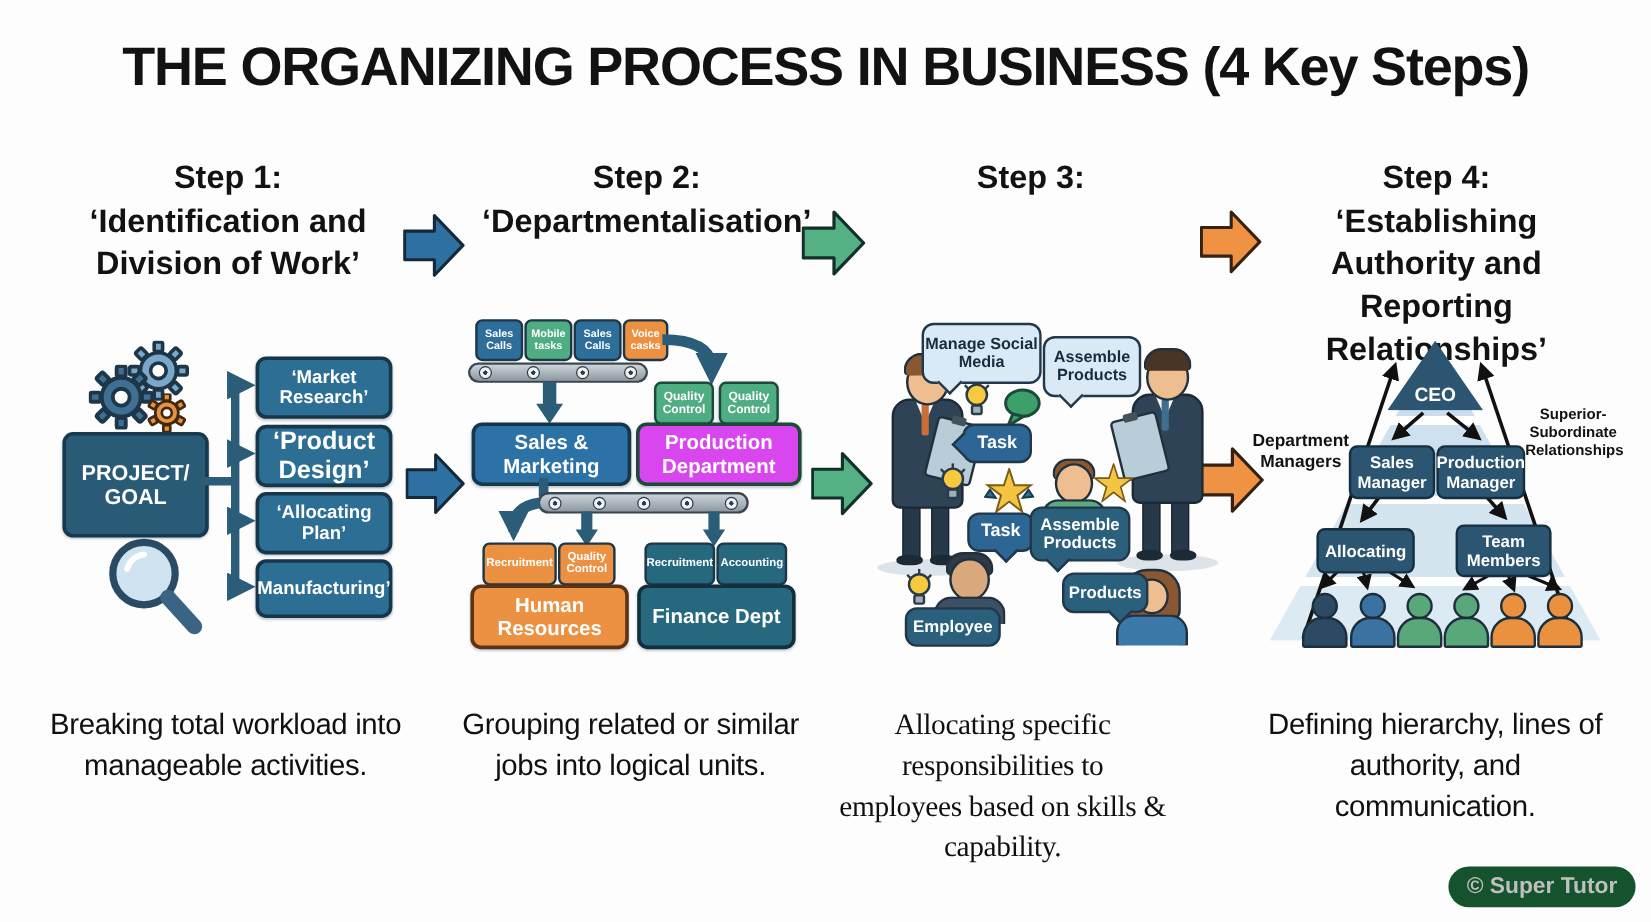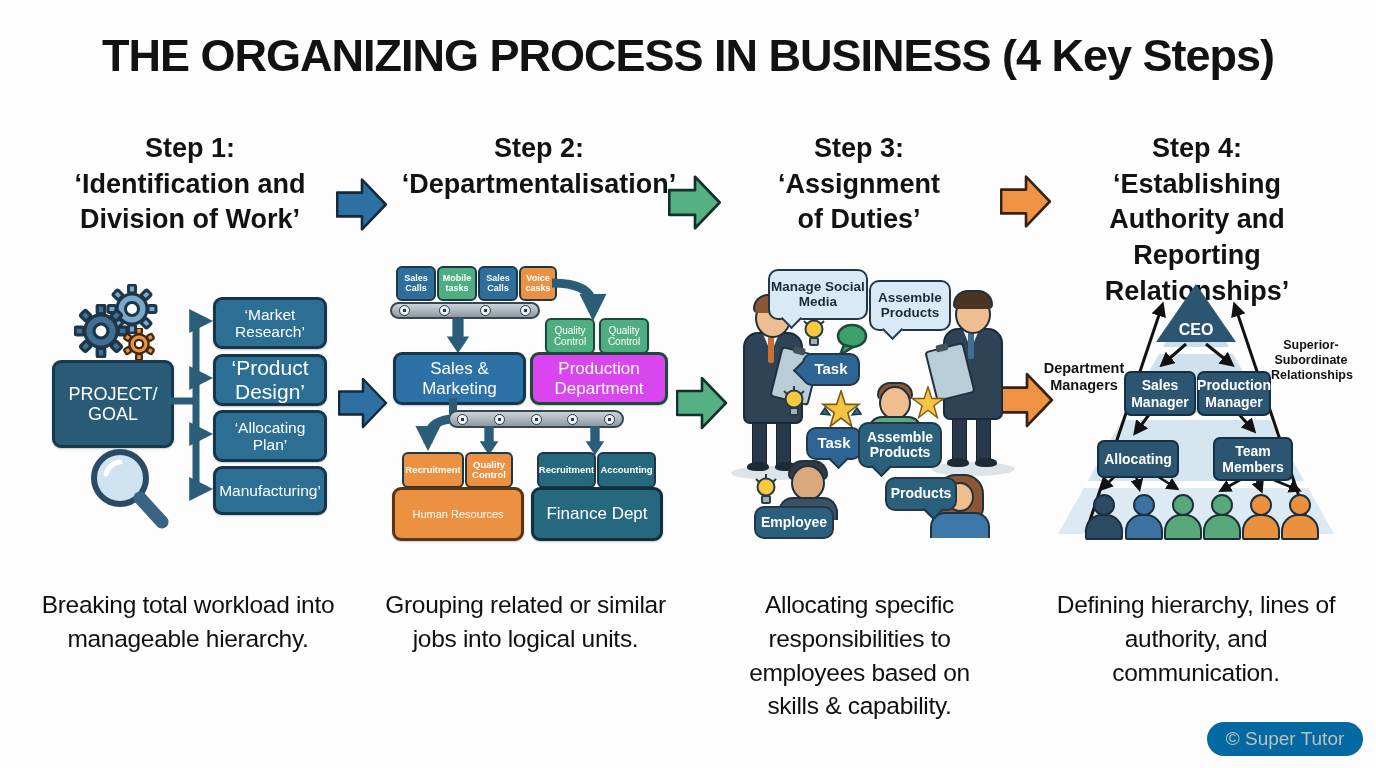--- a/index.html
+++ b/index.html
@@ -5,21 +5,21 @@
   html,body{margin:0;padding:0;background:#fdfdfd;}
   body{font-family:"Liberation Sans","DejaVu Sans",sans-serif;color:#121212;}
   .stage{position:relative;width:1376px;height:768px;background:#fdfdfd;overflow:hidden;}
   .abs{position:absolute;}
 
   .title{left:0;top:30px;width:1376px;font-size:45px;font-weight:bold;letter-spacing:-1px;text-align:center;}
 
   .step-head{font-weight:bold;font-size:27px;line-height:1.32;text-align:center;}
 
   
-  .box{border-radius:9px;border:3px solid #16364a;color:#fff;font-weight:normal;
+  .box{border-radius:9px;border:3px solid #16364a;color:#fff;font-weight:bold;
        display:flex;align-items:center;justify-content:center;text-align:center;line-height:1.12;
        box-shadow:0 1px 2px rgba(30,50,70,.25);}
   .b-blue{background:#2d6e94;}
   .b-blue2{background:#2d72a6;}
   .b-green{background:#d946ef;border-color:#1d4a38;}
   .b-green2{background:#4fae81;border-color:#1d4a38;}
   .b-orange{background:#ec9041;border-color:#5a3413;}
   .b-teal{background:#26697e;border-color:#11303c;}
   .b-dkteal{background:#2a5b76;border-color:#17394e;}
 
@@ -74,41 +74,40 @@
   .org-box{border-radius:7px;border:2.5px solid #152f42;background:#2b5570;color:#fff;font-weight:bold;
            font-size:14px;line-height:1.15;display:flex;align-items:center;justify-content:center;text-align:center;}
   .p4label{font-weight:bold;color:#121212;text-align:center;line-height:1.18;}
 
   .team-icon{position:absolute;width:34px;height:42px;}
   .team-icon .h{position:absolute;left:8px;top:0;width:18px;height:18px;border-radius:50%;border:2px solid #1d2f3c;}
   .team-icon .b{position:absolute;left:0;top:20px;width:34px;height:22px;border-radius:17px 17px 2px 2px;border:2px solid #1d2f3c;}
 
   .desc{font-size:24.5px;line-height:1.38;text-align:center;color:#101010;letter-spacing:-0.3px;}
 
-  .watermark{border-radius:18px;background:#0369a1;color:#bfbfbf;font-weight:normal;font-size:19px;
+  .watermark{border-radius:18px;background:#14532d;color:#bfbfbf;font-weight:bold;font-size:19px;
              display:flex;align-items:center;justify-content:center;}
 </style>
 </head>
 <body>
 
 <div class="stage">
 
   <div class="abs title">THE ORGANIZING PROCESS IN BUSINESS (4 Key Steps)</div>
 
   <div class="abs step-head" style="left:45px;top:131px;width:290px;">
     <div>Step 1:</div>
     <div>‘Identification and Division of Work’</div>
   </div>
   <div class="abs step-head" style="left:383px;top:131px;width:288px;margin-left:12px;">
     <div>Step 2:</div>
     <div>‘Departmentalisation’</div>
   </div>
   <div class="abs step-head" style="left:773px;top:131px;width:172px;">
     <div>Step 3:</div>
-    <div>‘Assignment of Duties’</div>
   </div>
   <div class="abs step-head" style="left:1052px;top:131px;width:290px;">
     <div>Step 4:</div>
     <div>‘Establishing Authority and Reporting Relationships’</div>
   </div>
 
   <svg class="abs" style="left:336px;top:176px;" width="52" height="57" viewBox="0 0 100 110">
     <polygon points="2,32 50,32 50,7 96,55 50,103 50,78 2,78" fill="#2e70a1" stroke="#14293a" stroke-width="5" stroke-linejoin="round"></polygon>
     </svg>
   <svg class="abs" style="left:668px;top:173px;" width="54" height="59" viewBox="0 0 100 110">
@@ -252,21 +251,21 @@
     </svg>
   <svg class="abs" style="left:584px;top:426px;" width="22" height="30" viewBox="0 0 60 90">
     <polygon points="16,0 44,0 44,46 58,46 30,88 2,46 16,46" fill="#2b5c78"></polygon>
     </svg>
 
   <div class="abs chip" style="left:402px;top:452px;width:58px;height:32px;background:#ec9041;font-size:9.5px;">Recruitment</div>
   <div class="abs chip" style="left:465px;top:452px;width:44px;height:32px;background:#ec9041;font-size:9.5px;">Quality Control</div>
   <div class="abs chip" style="left:537px;top:452px;width:55px;height:32px;background:#26697e;font-size:9.5px;">Recruitment</div>
   <div class="abs chip" style="left:597px;top:452px;width:55px;height:32px;background:#26697e;font-size:9.5px;">Accounting</div>
 
-  <div class="abs box b-orange" style="left:392px;top:487px;width:126px;height:48px;font-size:11px;text-align:right;">Human Resources</div>
+  <div class="abs box b-orange" style="left:392px;top:487px;width:126px;height:48px;font-size:17px;">Human Resources</div>
   <div class="abs box b-teal" style="left:531px;top:487px;width:126px;height:48px;font-size:17px;">Finance Dept</div>
 
   <div class="man" style="left:735px;top:292px;">
     <div class="shadow"></div>
     <div class="leg" style="left:17px;"></div>
       <div class="leg" style="left:41px;"></div>
     <div class="shoe" style="left:12px;"></div>
       <div class="shoe" style="left:40px;"></div>
     <div class="torso"></div>
       <div class="shirt"></div>
@@ -431,20 +430,20 @@
     </div>
   <div class="team-icon" style="left:1242px;top:494px;">
     <div class="h" style="background:#ea9140;"></div>
       <div class="b" style="background:#ea9140;"></div>
     </div>
   <div class="team-icon" style="left:1281px;top:494px;">
     <div class="h" style="background:#ea9140;"></div>
       <div class="b" style="background:#ea9140;"></div>
     </div>
 
-  <div class="abs desc" style="left:38px;top:588px;width:300px;">Breaking total workload into manageable hierarchy.</div>
+  <div class="abs desc" style="left:38px;top:588px;width:300px;">Breaking total workload into manageable activities.</div>
   <div class="abs desc" style="left:383px;top:588px;width:285px;">Grouping related or similar jobs into logical units.</div>
-  <div class="abs desc" style="left:722px;top:588px;width:275px;">Allocating specific responsibilities to employees based on skills &amp; capability.</div>
+  <div class="abs desc" style="left:698px;top:588px;width:275px;font-family:Liberation Serif, serif;">Allocating specific responsibilities to employees based on skills &amp; capability.</div>
   <div class="abs desc" style="left:1040px;top:588px;width:312px;">Defining hierarchy, lines of authority, and communication.</div>
 
   <div class="abs watermark" style="left:1207px;top:722px;width:156px;height:34px;">© Super Tutor</div>
 
 </div>
 
 </body></html>

